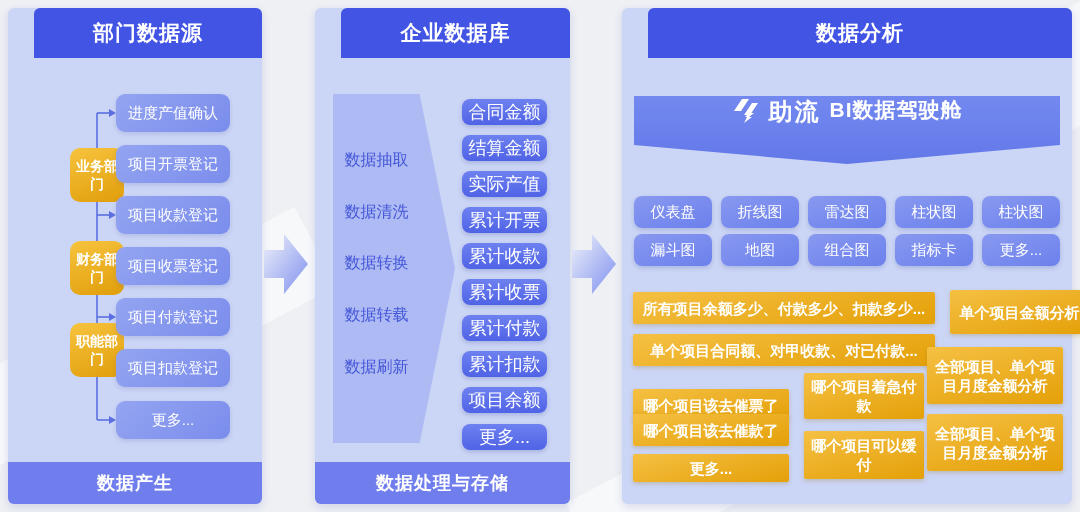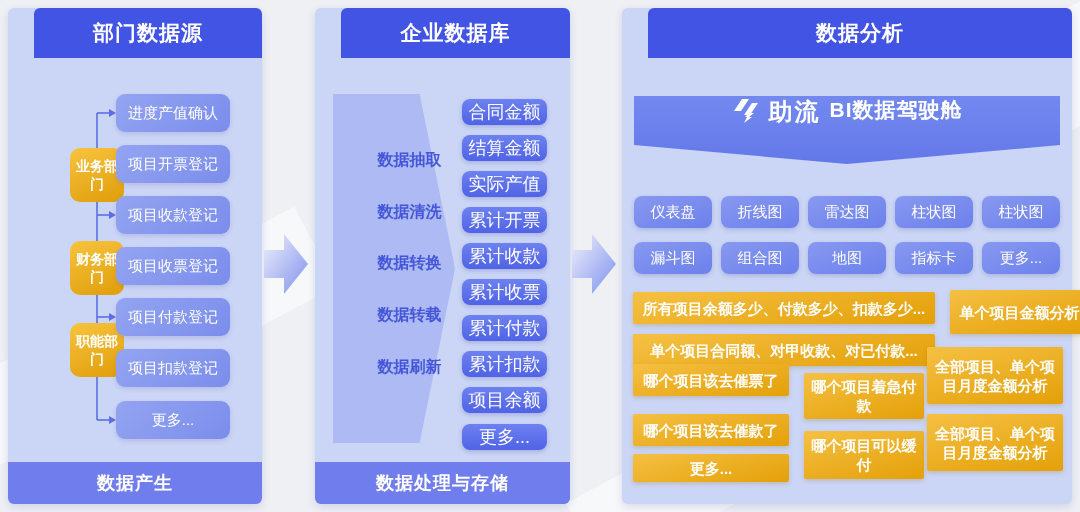--- a/index.html
+++ b/index.html
@@ -58,21 +58,21 @@
   .connector-svg { position:absolute; inset:0; width:100%; height:100%; }
 
   
   .funnel {
     position:absolute; left:18px; top:36px; width:122px; height:349px;
     background:#adbaf3;
     clip-path:polygon(0 0,71% 0,100% 50%,71% 100%,0 100%);
   }
   .funnel-step {
     position:absolute; left:0; width:87px; text-align:center;
-    color:#4557d8; font-size:16px; font-weight:bold; line-height:20px;margin-left:33px;
+    color:#4557d8; font-size:16px; font-weight:normal; line-height:20px;
   }
   .metric-pill {
     position:absolute; left:147px; width:85px; height:26px;
     background:linear-gradient(180deg,#6e81f0,#4f63e6);
     border-radius:8px; color:#fff; font-size:18px;
     display:flex; align-items:center; justify-content:center;
     box-shadow:0 2px 4px rgba(60,75,160,.25);
   }
 
   
@@ -83,21 +83,21 @@
     display:flex; justify-content:center;
     padding-bottom:19px; gap:9px;
   }
   .brand-text { color:#fff; font-size:24px; font-weight:bold; letter-spacing:2px; }
   .banner-title { color:#fff; font-size:21px; font-weight:bold; letter-spacing:1px; }
   .chart-row {
     position:absolute; left:12px; right:12px; height:32px;
     display:flex; gap:9px;
   }
   .chart-row.r1 { top:114px; }
-  .chart-row.r2 { top:160px; }
+  .chart-row.r2 { top:152px; }
   .chart-pill {
     flex:1; background:linear-gradient(160deg,#8899f0,#6c80ec);
     border-radius:8px; color:#fff; font-size:15px;
     display:flex; align-items:center; justify-content:center;
     box-shadow:0 2px 4px rgba(60,75,160,.22);
   }
   .gold-box {
     position:absolute;
     background:linear-gradient(165deg,#f5c043,#e4a008);
     border-radius:2px; color:#fff; font-size:15px; font-weight:bold;
@@ -230,30 +230,30 @@
 
     <div class="chart-row r1">
       <div class="chart-pill">仪表盘</div>
       <div class="chart-pill">折线图</div>
       <div class="chart-pill">雷达图</div>
       <div class="chart-pill">柱状图</div>
       <div class="chart-pill">柱状图</div>
     </div>
     <div class="chart-row r2">
       <div class="chart-pill">漏斗图</div>
+      <div class="chart-pill">地图</div>
       <div class="chart-pill">组合图</div>
-      <div class="chart-pill">地图</div>
       <div class="chart-pill">指标卡</div>
       <div class="chart-pill">更多...</div>
     </div>
 
     <div class="gold-box" style="left:11px;top:210px;width:302px;height:32px">所有项目余额多少、付款多少、扣款多少...</div>
     <div class="gold-box" style="left:11px;top:252px;width:302px;height:32px">单个项目合同额、对甲收款、对已付款...</div>
 
-    <div class="gold-box" style="left:11px;top:282px;width:156px;height:32px">哪个项目该去催票了</div>
+    <div class="gold-box" style="left:11px;top:307px;width:156px;height:32px">哪个项目该去催票了</div>
     <div class="gold-box" style="left:11px;top:332px;width:156px;height:32px">哪个项目该去催款了</div>
     <div class="gold-box" style="left:11px;top:372px;width:156px;height:28px">更多...</div>
 
     <div class="gold-box" style="left:182px;top:291px;width:120px;height:46px">哪个项目着急付款</div>
     <div class="gold-box" style="left:182px;top:349px;width:120px;height:48px">哪个项目可以缓付</div>
 
     <div class="gold-box" style="left:328px;top:208px;width:139px;height:44px">单个项目金额分析</div>
     <div class="gold-box" style="left:305px;top:265px;width:136px;height:57px">全部项目、单个项目月度金额分析</div>
     <div class="gold-box" style="left:305px;top:332px;width:136px;height:57px">全部项目、单个项目月度金额分析</div>
   </div>

